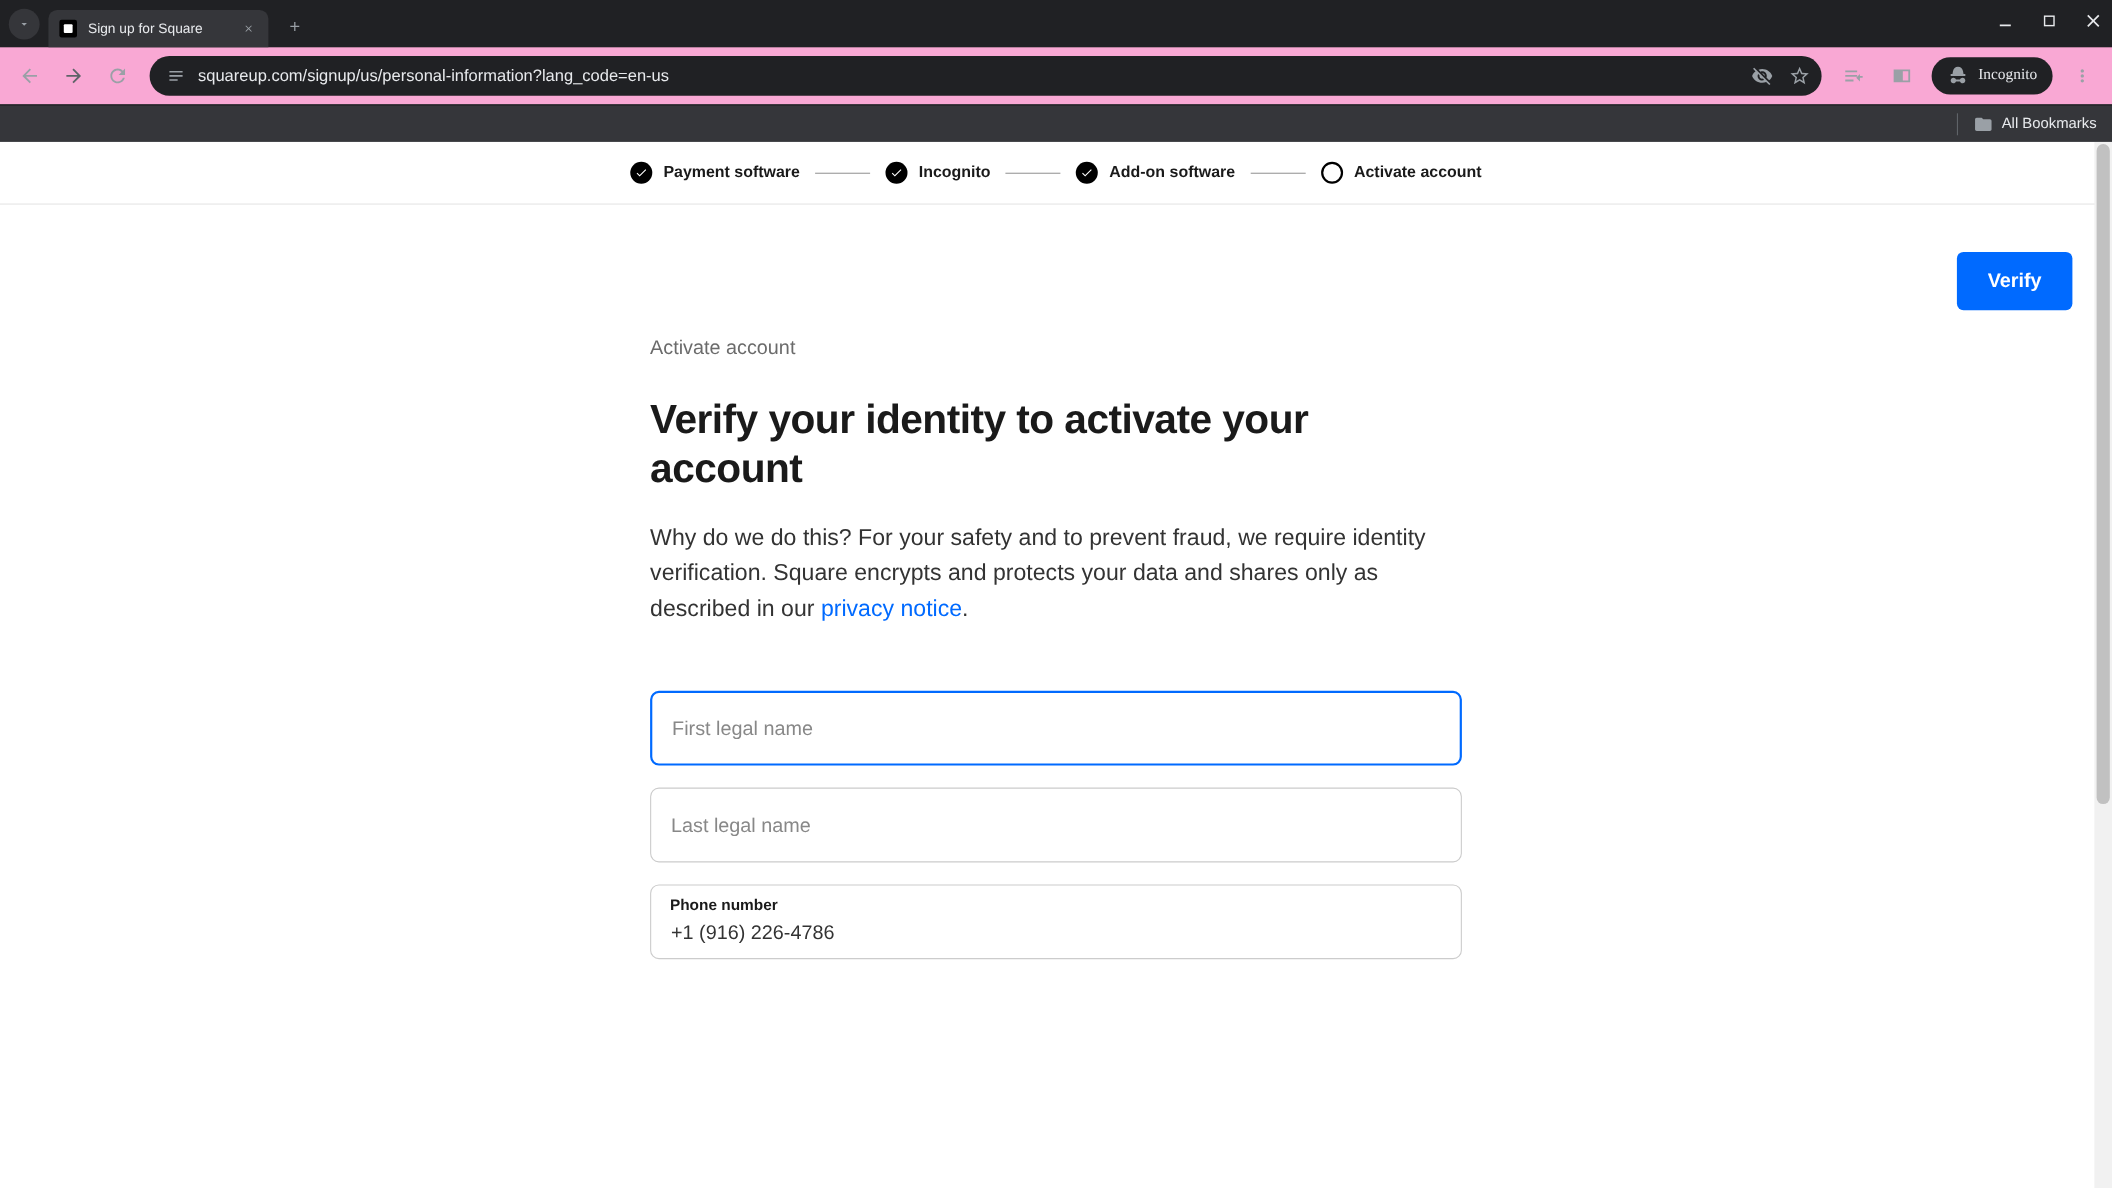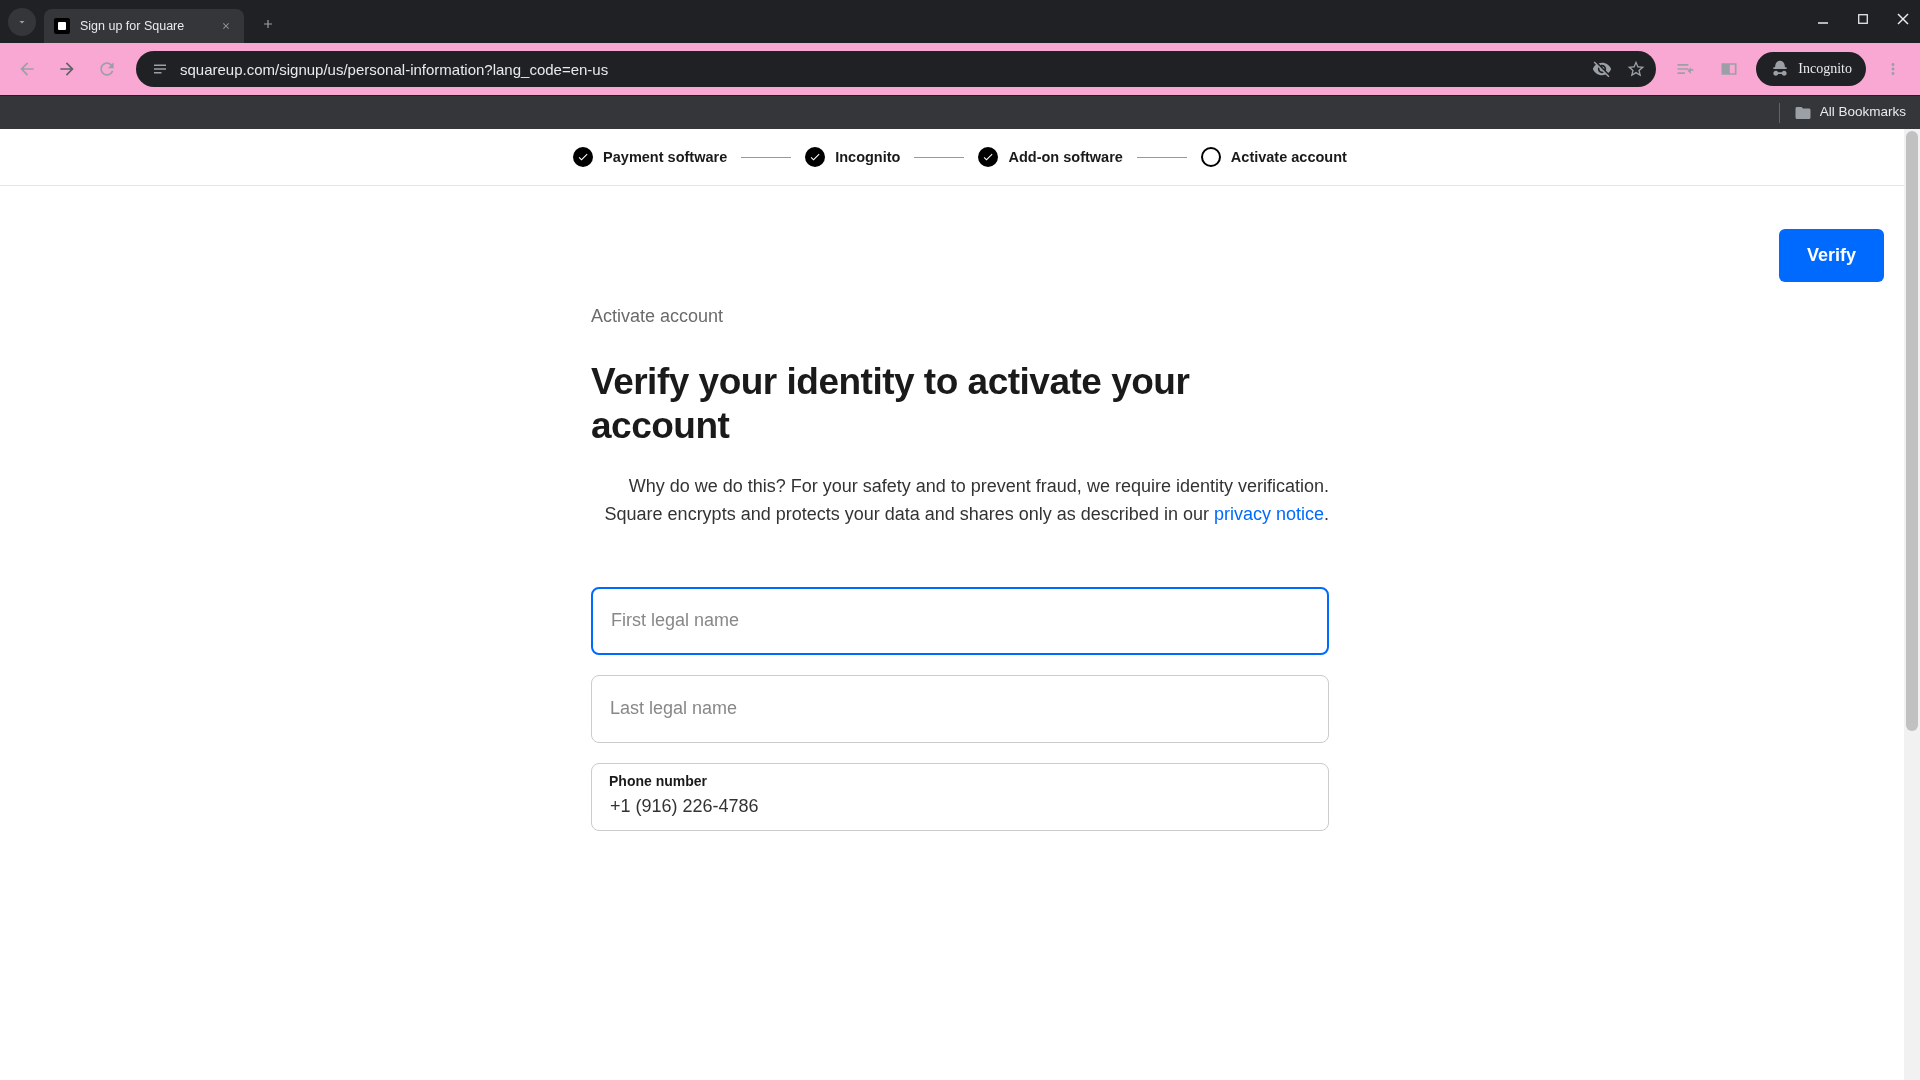--- a/index.html
+++ b/index.html
@@ -57,21 +57,21 @@
     .step-circle.done svg { fill: #fff; }
     .step-circle.active { border: 2px solid #000; background: #fff; }
     .step-label { font-size: 14.5px; font-weight: 600; color: #1a1a1a; }
     .step-line { width: 50px; height: 1px; background: #999; margin: 0 6px; }
     
     .verify-btn { position: absolute; right: 36px; top: 100px; background: #006aff; color: #fff; border: none; border-radius: 6px; padding: 16px 28px; font-size: 18px; font-weight: 600; cursor: pointer; }
     
     .content { width: 738px; margin: 0 auto; padding-top: 120px; }
     .breadcrumb { font-size: 18px; color: #6b6b6b; margin-bottom: 14px; }
     .heading { font-size: 37px; font-weight: 700; color: #1a1a1a; letter-spacing: -0.5px; margin-bottom: 24px; line-height: 1.2; margin-top: 33px; }
-    .description { font-size: 18px; color: #333; line-height: 1.55; margin-bottom: 58px; text-align: right; }
+    .description { font-size: 21px; color: #333; line-height: 1.55; margin-bottom: 58px; }
     .description .link { color: #006aff; text-decoration: none; }
     
     .form-fields { display: flex; flex-direction: column; gap: 20px; }
     .input-wrap { position: relative; }
     .text-input { width: 100%; height: 68px; border: 1px solid #ccc; border-radius: 8px; padding: 0 18px; font-size: 18px; color: #333; outline: none; }
     .text-input::placeholder { color: #888; }
     .text-input.focused { border: 2px solid #006aff; }
     .text-input-filled { width: 100%; height: 68px; border: 1px solid #ccc; border-radius: 8px; padding: 28px 18px 8px 18px; font-size: 18px; color: #333; outline: none; }
     .float-label { position: absolute; top: 10px; left: 18px; font-size: 14px; font-weight: 700; color: #1a1a1a; }
     

